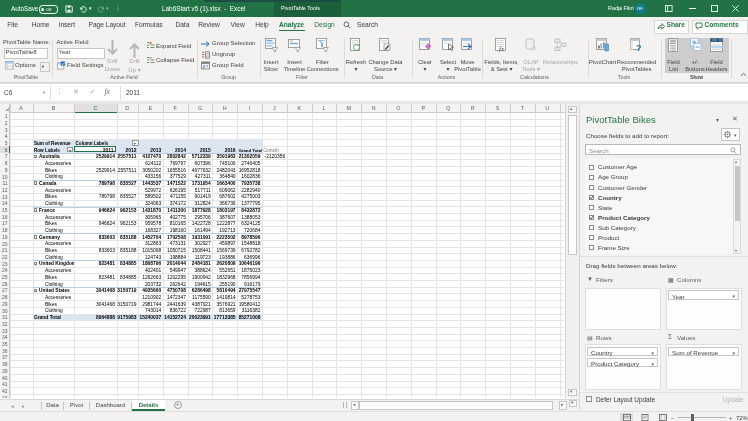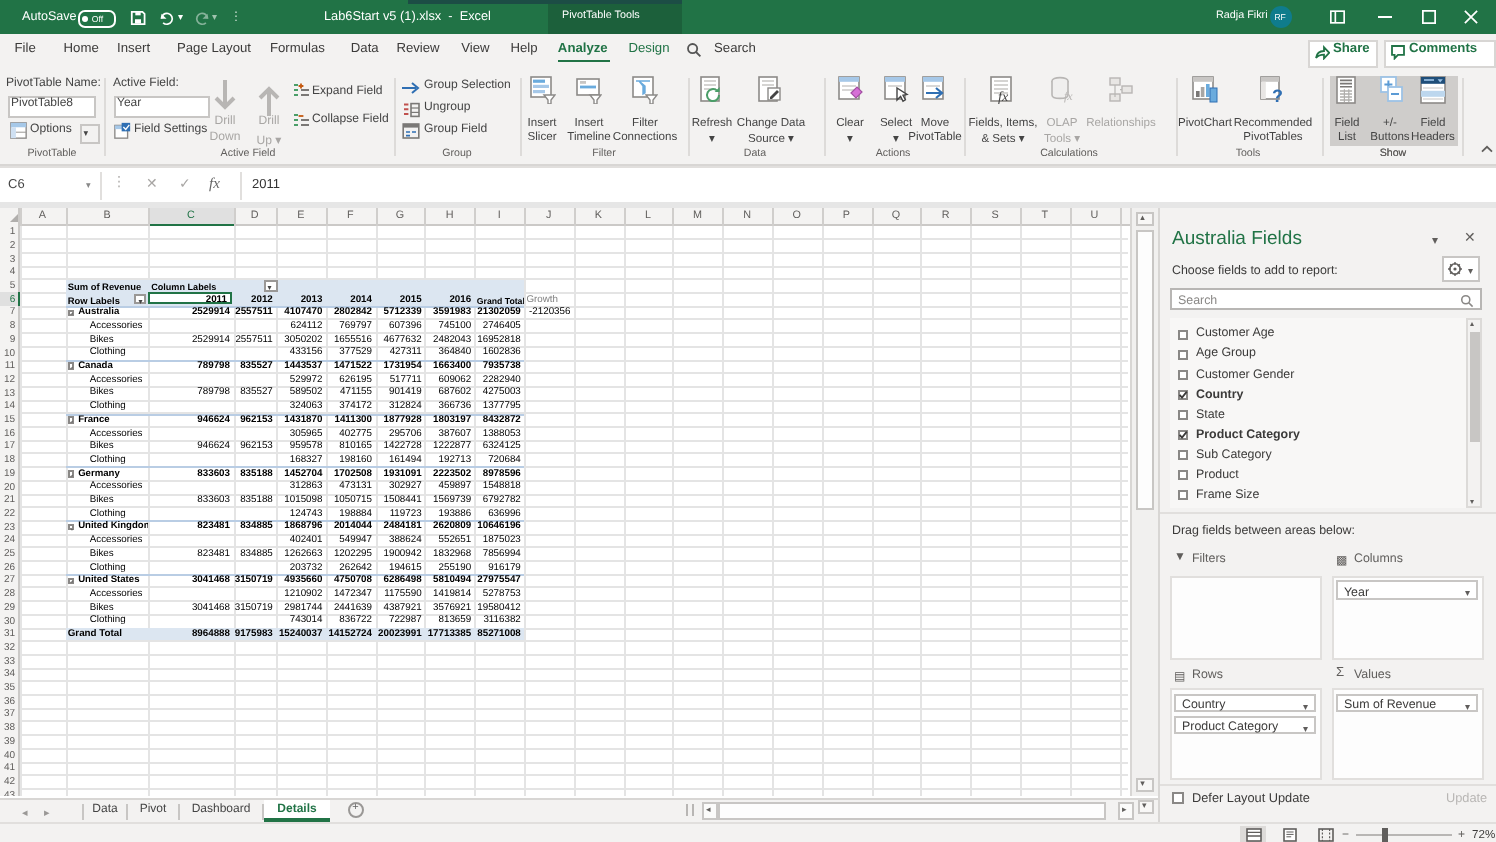--- a/index.html
+++ b/index.html
@@ -1090,21 +1090,21 @@
  <div class="abs" style="left:351px;top:1px;width:8px;height:9px;background:#fbfbfa;border:0.7px solid #c8c6c4;box-sizing:border-box;"></div>
  <div class="tb" style="left:353px;top:2.4px;font-size:4.5px;color:#605e5c;">◂</div>
  <div class="abs" style="left:359px;top:1px;width:194px;height:9px;background:#fdfdfd;border:0.7px solid #c8c6c4;box-sizing:border-box;"></div>
  <div class="abs" style="left:559px;top:1px;width:8px;height:9px;background:#fbfbfa;border:0.7px solid #c8c6c4;box-sizing:border-box;"></div>
  <div class="tb" style="left:561px;top:2.4px;font-size:4.5px;color:#605e5c;">▸</div>
  <div class="abs" style="left:569px;top:0px;width:8px;height:7px;background:#f8f7f6;border:0.7px solid #c8c6c4;box-sizing:border-box;"></div>
  <div class="tb" style="left:571px;top:0.6px;font-size:4.5px;color:#605e5c;">▾</div>
 </div>
 
 <div class="abs" style="left:579px;top:103.6px;width:169px;height:307px;background:#f3f2f1;border-left:1.4px solid #d8d6d4;box-sizing:border-box;">
- <div class="tb" style="left:6px;top:10px;font-size:9.5px;color:#217346;">Australia Fields</div>
+ <div class="tb" style="left:6px;top:10px;font-size:9.5px;color:#217346;">PivotTable Bikes</div>
  <div class="tb" style="left:136px;top:12px;font-size:6px;color:#605e5c;">▾</div>
  <div class="tb" style="left:152px;top:11px;font-size:7px;color:#605e5c;">✕</div>
  <div class="tb" style="left:6px;top:28.5px;font-size:6.2px;color:#3b3a39;">Choose fields to add to report:</div>
  <div class="abs" style="left:141px;top:24px;width:19px;height:13px;background:#fff;border:0.7px solid #c8c6c4;box-sizing:border-box;"></div>
  <svg class="abs" style="left:143.5px;top:27px;" width="7" height="7" viewBox="0 0 7 7">
       <circle cx="3.5" cy="3.5" r="2.6" fill="none" stroke="#605e5c" stroke-width="0.8"></circle>
       <circle cx="3.5" cy="3.5" r="0.8" fill="#605e5c"></circle>
       <path d="M3.5 0v1.4M3.5 5.6V7M0 3.5h1.4M5.6 3.5H7M1.1 1.1l1 1M4.9 4.9l1 1M5.9 1.1l-1 1M2.1 4.9l-1 1" stroke="#605e5c" stroke-width="0.7"></path>
     </svg>
  <div class="tb" style="left:154px;top:28px;font-size:5px;color:#605e5c;">▾</div>

